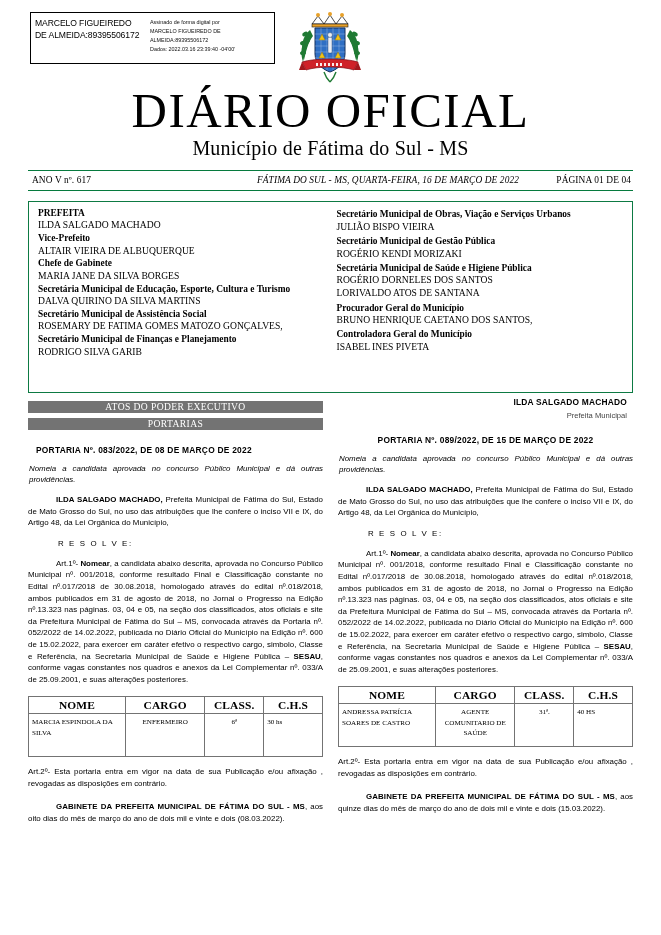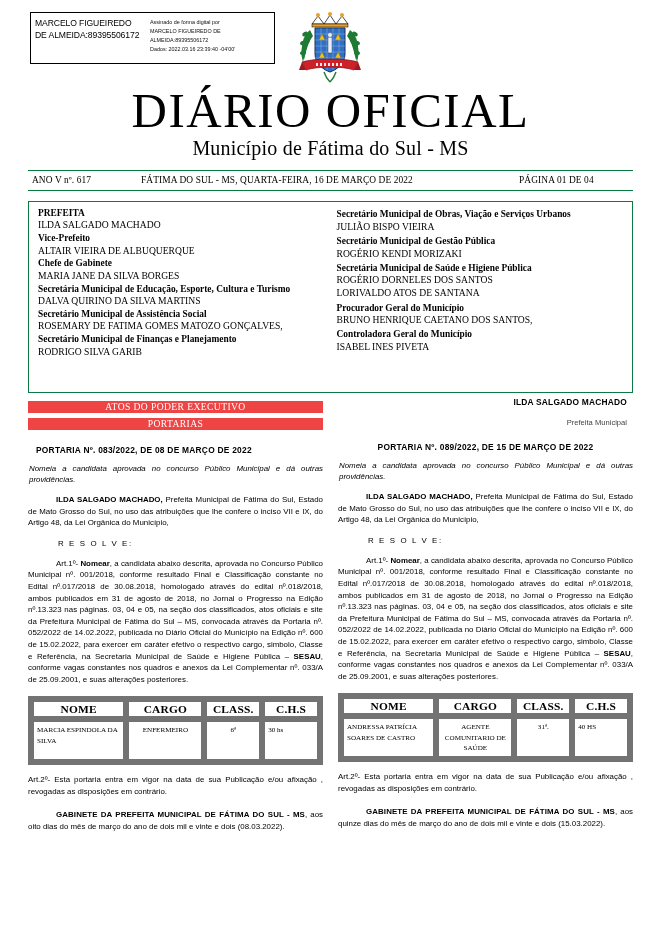--- a/index.html
+++ b/index.html
@@ -102,22 +102,22 @@
     border-top: 1.6px solid #067a3e;
     border-bottom: 1.6px solid #067a3e;
     height: 19px;
     display: flex;
     align-items: center;
     font-family: "Liberation Serif", serif;
     font-size: 9.4px;
     letter-spacing: 0.1px;
   }
   .ed-ano  { width: 105px; padding-left: 4px; }
-  .ed-mid  { flex: 1; text-align: left; padding-left: 4px;}
-  .ed-page { width: 112px; padding-right: 2px;}
+  .ed-mid  { flex: 1; text-align: right; padding-left: 4px; font-style: italic;}
+  .ed-page { width: 112px; text-align: right; padding-right: 2px;}
 
   
   .officials {
     margin-top: 10px;
     border: 1.6px solid #0d7a43;
     display: flex;
     padding: 5px 0 4px 0;
     box-sizing: border-box;
     height: 192px;
   }
@@ -136,21 +136,21 @@
   }
   .off-name {
     font-family: "Liberation Serif", serif;
     font-size: 9.6px;
     line-height: 1.34;
   }
   .off-col.right .off-role { margin-top: 1.5px; }
 
   
   .banner {
-    background: #ef4444;
+    background: #737373;
     color: #ffffff;
     text-align: center;
     font-family: "Liberation Serif", serif;
     font-size: 9.6px;
     letter-spacing: 0.4px;
     height: 12px;
     line-height: 12px;
   }
   .banner.exec { margin-top: 8px; }
   .banner.port { margin-top: 5px; }
@@ -173,21 +173,21 @@
   .rh-name {
     font-family: "Liberation Sans", sans-serif;
     font-weight: bold;
     font-size: 8.4px;
     letter-spacing: 0.2px;
   }
   .rh-role {
     font-family: "Liberation Sans", sans-serif;
     font-size: 7.6px;
     color: #444;
-    margin-top: 11px;
+    margin-top: 4px;
   }
 
   .port-title {
     font-family: "Liberation Sans", sans-serif;
     font-weight: bold;
     font-size: 8.4px;
     letter-spacing: 0.25px;
     margin-top: 15px;
     margin-bottom: 8px;
   }
@@ -227,21 +227,21 @@
   }
 
   
   .nom-table {
     width: 100%;
     border-collapse: collapse;
     margin-top: 11px;
     table-layout: fixed;
   }
   .nom-table th, .nom-table td {
-    border: 6px solid #737373;
+    border: 1px solid #737373;
     box-sizing: border-box;
   }
   .nom-table th {
     font-family: "Liberation Serif", serif;
     font-size: 11.4px;
     font-weight: bold;
     text-align: center;
     height: 17px;
     letter-spacing: 0.2px;
   }

